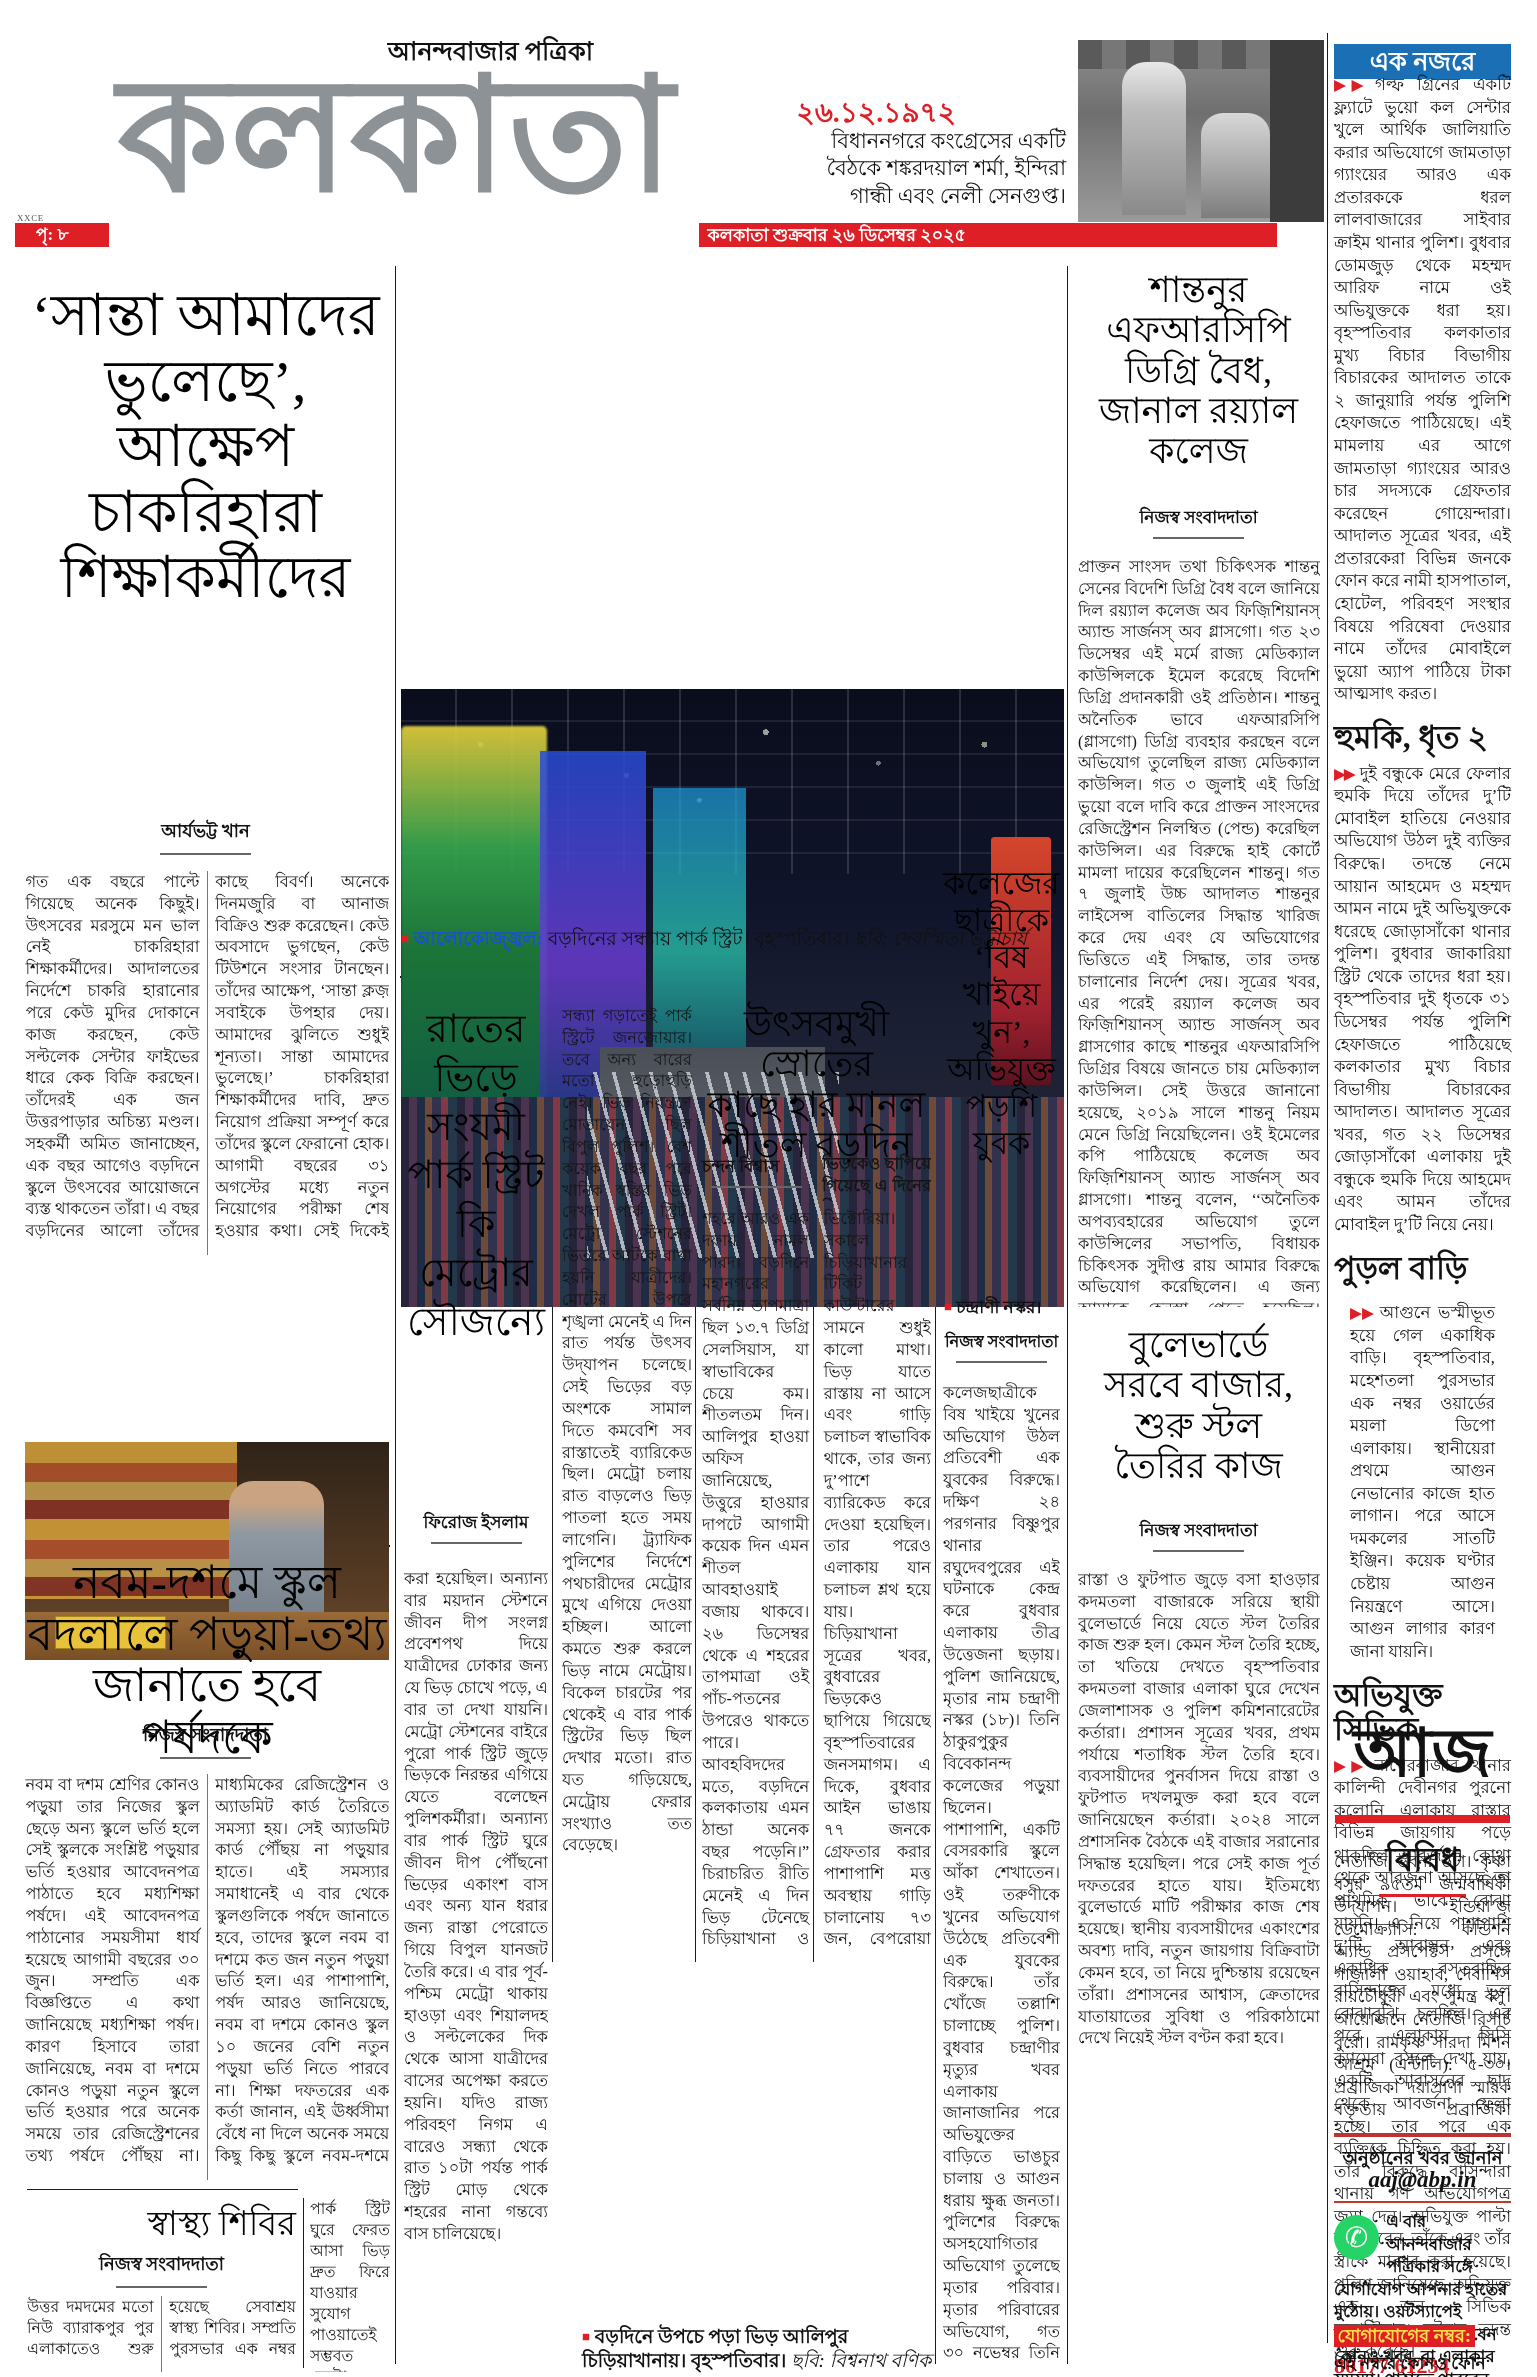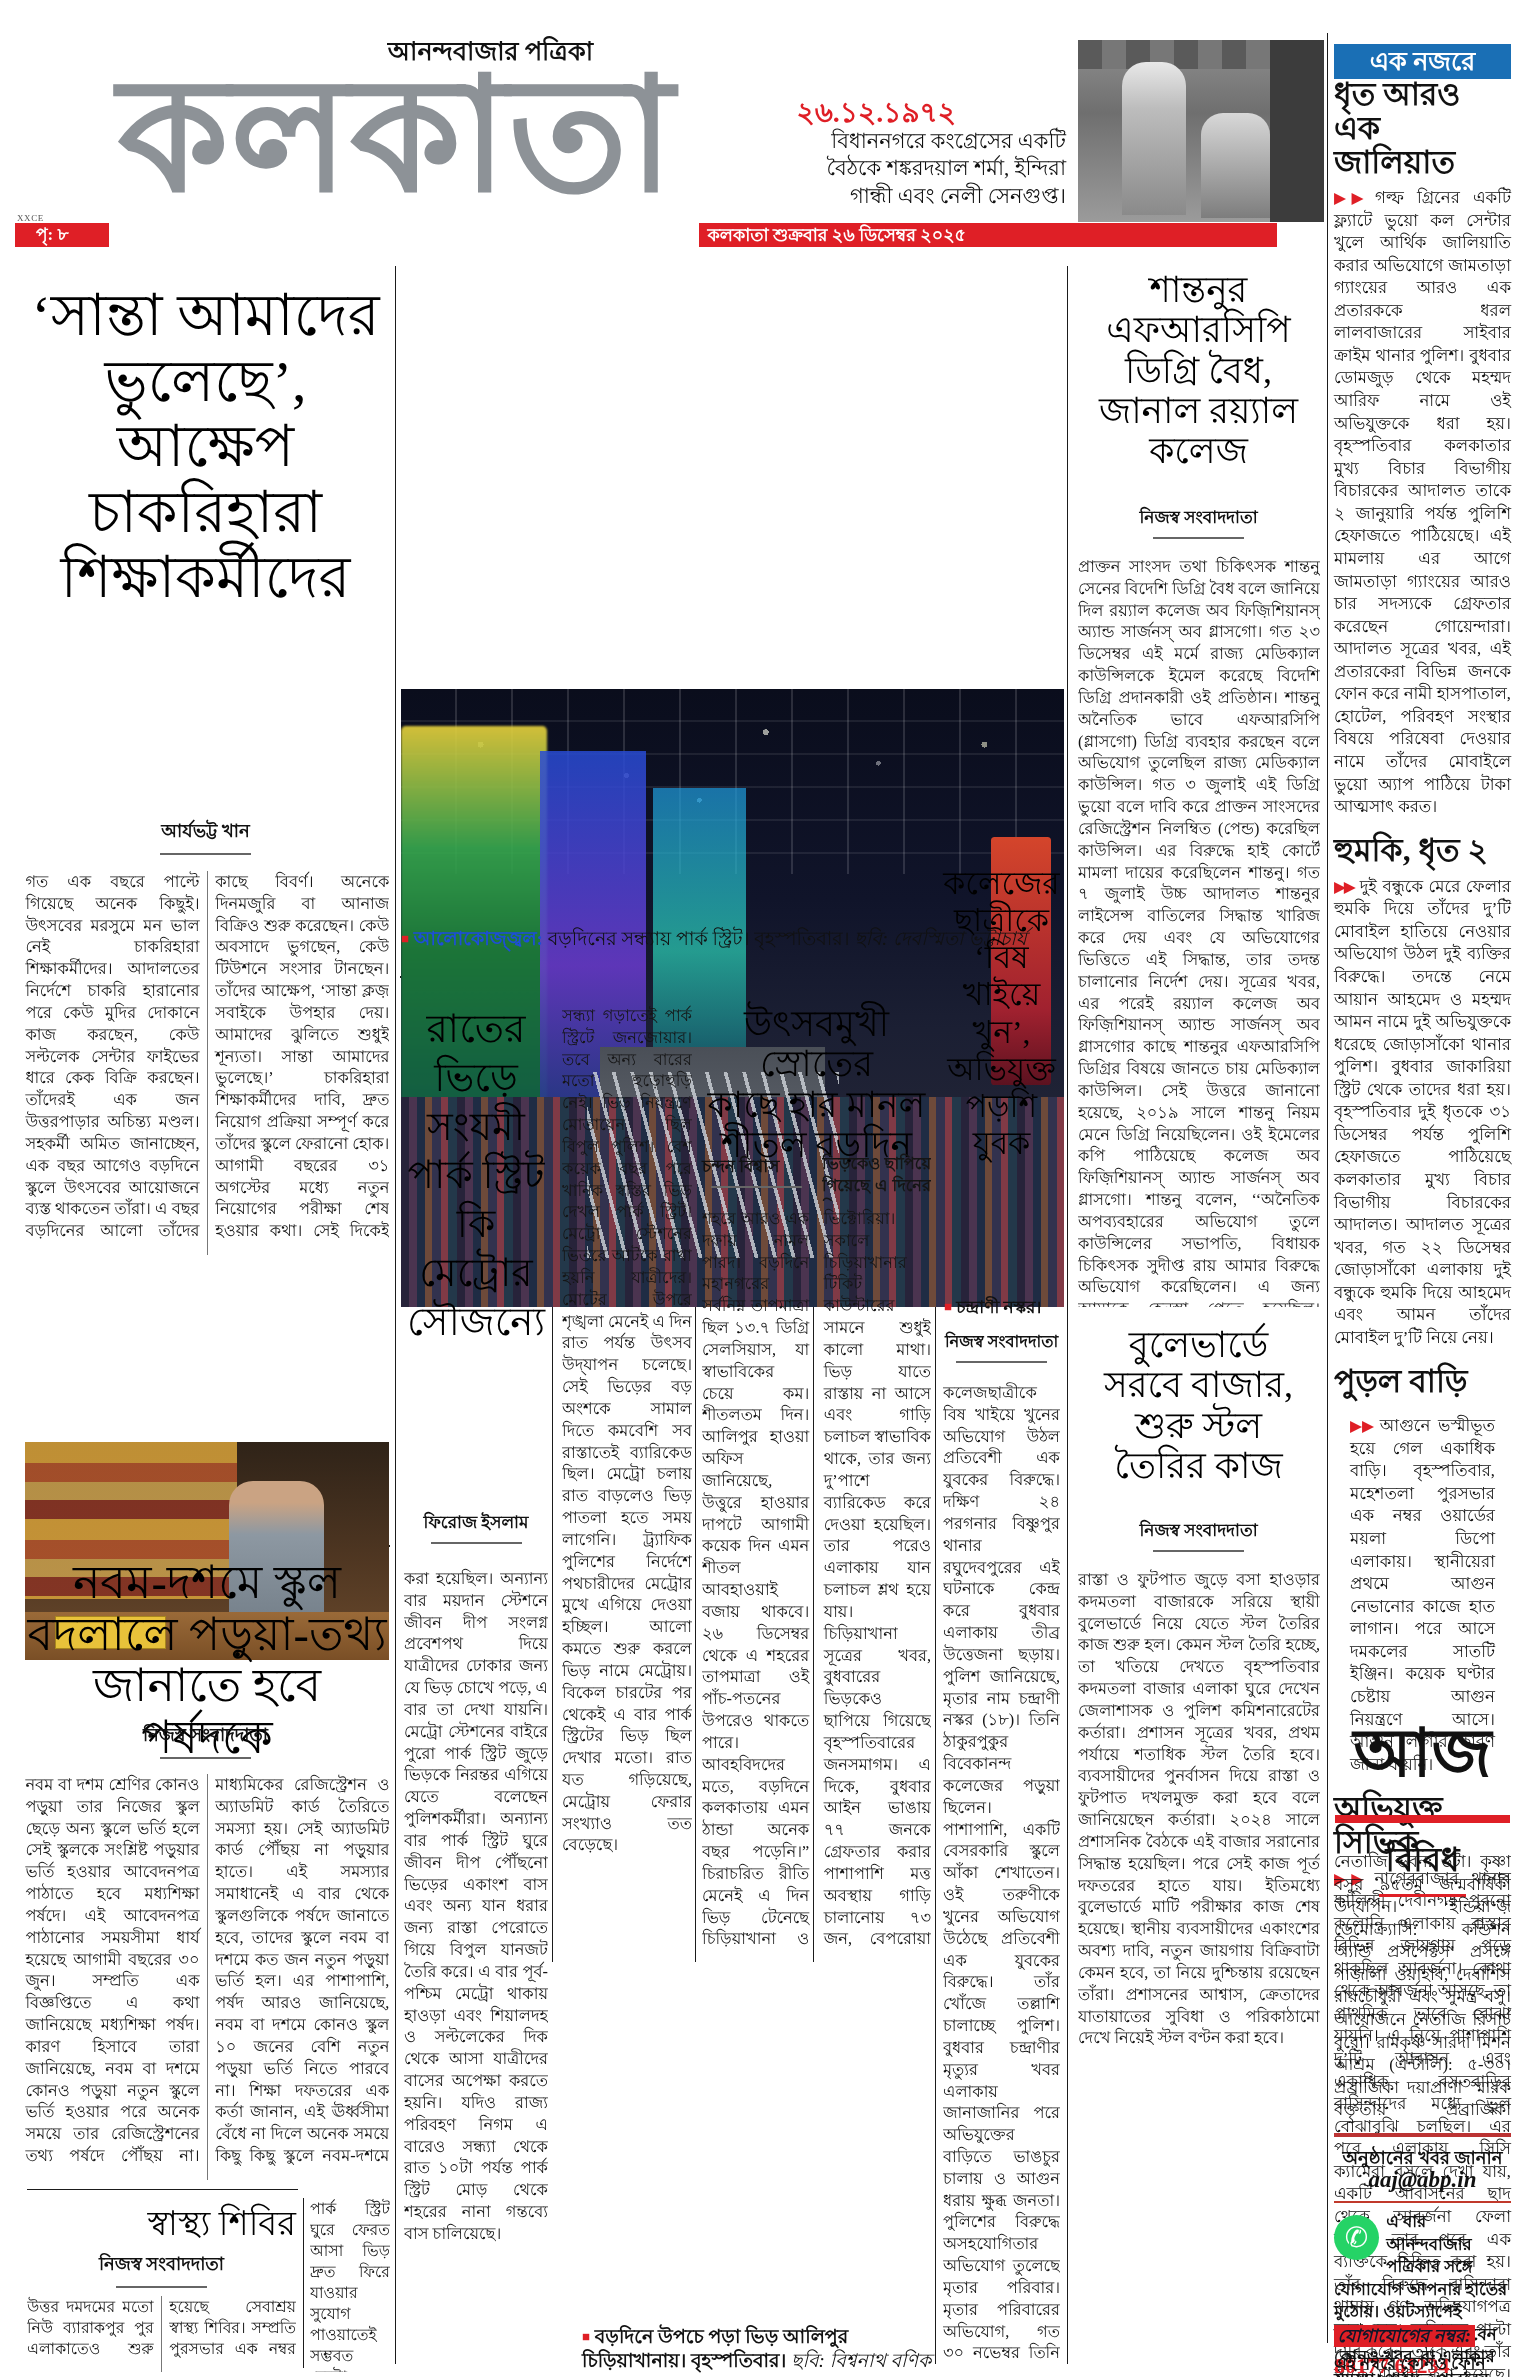--- a/index.html
+++ b/index.html
@@ -180,22 +180,20 @@
   <div class="abs headline pre" style="left:1076px;top:1325px;width:245px;text-align:center;font-size:36px;">বুলেভার্ডে
 সরবে বাজার,
 শুরু স্টল
 তৈরির কাজ</div>
   <div class="abs byline" style="left:1076px;top:1517px;width:245px;font-size:17px;">নিজস্ব সংবাদদাতা</div>
   <div class="abs body-txt just" style="left:1078px;top:1569px;width:242px;height:793px;">রাস্তা ও ফুটপাত জুড়ে বসা হাওড়ার কদমতলা বাজারকে সরিয়ে স্থায়ী বুলেভার্ডে নিয়ে যেতে স্টল তৈরির কাজ শুরু হল। কেমন স্টল তৈরি হচ্ছে, তা খতিয়ে দেখতে বৃহস্পতিবার কদমতলা বাজার এলাকা ঘুরে দেখেন জেলাশাসক ও পুলিশ কমিশনারেটের কর্তারা। প্রশাসন সূত্রের খবর, প্রথম পর্যায়ে শতাধিক স্টল তৈরি হবে। ব্যবসায়ীদের পুনর্বাসন দিয়ে রাস্তা ও ফুটপাত দখলমুক্ত করা হবে বলে জানিয়েছেন কর্তারা। ২০২৪ সালে প্রশাসনিক বৈঠকে এই বাজার সরানোর সিদ্ধান্ত হয়েছিল। পরে সেই কাজ পূর্ত দফতরের হাতে যায়। ইতিমধ্যে বুলেভার্ডে মাটি পরীক্ষার কাজ শেষ হয়েছে। স্থানীয় ব্যবসায়ীদের একাংশের অবশ্য দাবি, নতুন জায়গায় বিক্রিবাটা কেমন হবে, তা নিয়ে দুশ্চিন্তায় রয়েছেন তাঁরা। প্রশাসনের আশ্বাস, ক্রেতাদের যাতায়াতের সুবিধা ও পরিকাঠামো দেখে নিয়েই স্টল বণ্টন করা হবে।</div>
 
   <div class="abs" style="left:1334px;top:36px;width:177px;height:35px;background:#1a6fb5;color:#fff;font-weight:bold;font-size:25.4px;text-align:center;line-height:35px;margin-top:8px;">এক নজরে</div>
 
   <div class="abs" style="left:1334px;top:74px;width:177px;">
-    <div class="sb-h pre" style="margin-top:3.6px;">ধৃত আরও এক
-জালিয়াত</div>
     <p class="sb-p" style="margin:0;"><span class="arrows">▶▶</span><span>গল্ফ গ্রিনের একটি ফ্ল্যাটে ভুয়ো কল সেন্টার খুলে আর্থিক জালিয়াতি করার অভিযোগে জামতাড়া গ্যাংয়ের আরও এক প্রতারককে ধরল লালবাজারের সাইবার ক্রাইম থানার পুলিশ। বুধবার ডোমজুড় থেকে মহম্মদ আরিফ নামে ওই অভিযুক্তকে ধরা হয়। বৃহস্পতিবার কলকাতার মুখ্য বিচার বিভাগীয় বিচারকের আদালত তাকে ২ জানুয়ারি পর্যন্ত পুলিশি হেফাজতে পাঠিয়েছে। এই মামলায় এর আগে জামতাড়া গ্যাংয়ের আরও চার সদস্যকে গ্রেফতার করেছেন গোয়েন্দারা। আদালত সূত্রের খবর, এই প্রতারকেরা বিভিন্ন জনকে ফোন করে নামী হাসপাতাল, হোটেল, পরিবহণ সংস্থার বিষয়ে পরিষেবা দেওয়ার নামে তাঁদের মোবাইলে ভুয়ো অ্যাপ পাঠিয়ে টাকা আত্মসাৎ করত।</span></p>
     <div class="sb-h">হুমকি, ধৃত ২</div>
     <p class="sb-p" style="margin:0;"><span class="arrows">▶▶</span><span>দুই বন্ধুকে মেরে ফেলার হুমকি দিয়ে তাঁদের দু’টি মোবাইল হাতিয়ে নেওয়ার অভিযোগ উঠল দুই ব্যক্তির বিরুদ্ধে। তদন্তে নেমে আয়ান আহমেদ ও মহম্মদ আমন নামে দুই অভিযুক্তকে ধরেছে জোড়াসাঁকো থানার পুলিশ। বুধবার জাকারিয়া স্ট্রিট থেকে তাদের ধরা হয়। বৃহস্পতিবার দুই ধৃতকে ৩১ ডিসেম্বর পর্যন্ত পুলিশি হেফাজতে পাঠিয়েছে কলকাতার মুখ্য বিচার বিভাগীয় বিচারকের আদালত। আদালত সূত্রের খবর, গত ২২ ডিসেম্বর জোড়াসাঁকো এলাকায় দুই বন্ধুকে হুমকি দিয়ে আহমেদ এবং আমন তাঁদের মোবাইল দু’টি নিয়ে নেয়।</span></p>
     <div class="sb-h">পুড়ল বাড়ি</div>
     <p class="sb-p" style="margin:16px;"><span class="arrows">▶▶</span><span>আগুনে ভস্মীভূত হয়ে গেল একাধিক বাড়ি। বৃহস্পতিবার, মহেশতলা পুরসভার এক নম্বর ওয়ার্ডের ময়লা ডিপো এলাকায়। স্থানীয়েরা প্রথমে আগুন নেভানোর কাজে হাত লাগান। পরে আসে দমকলের সাতটি ইঞ্জিন। কয়েক ঘণ্টার চেষ্টায় আগুন নিয়ন্ত্রণে আসে। আগুন লাগার কারণ জানা যায়নি।</span></p>
     <div class="sb-h">অভিযুক্ত সিভিক</div>
     <p class="sb-p" style="margin:0;"><span class="arrows">▶▶</span><span>নাগেরবাজার থানার কালিন্দী দেবীনগর পুরনো কলোনি এলাকায় রাস্তার বিভিন্ন জায়গায় পড়ে থাকছিল আবর্জনা। কোথা থেকে আবর্জনা আসছে, তা প্রাথমিক ভাবে বোঝা যায়নি। এ নিয়ে পাশাপাশি দু’টি আবাসন এবং একাধিক বসতবাড়ির বাসিন্দাদের মধ্যে ভুল বোঝাবুঝি চলছিল। এর পরে এলাকায় সিসি ক্যামেরা বসলে দেখা যায়, একটি আবাসনের ছাদ থেকে আবর্জনা ফেলা হচ্ছে। তার পরে এক ব্যক্তিকে চিহ্নিত করা হয়। তাঁর বিরুদ্ধে বাসিন্দারা থানায় গণ অভিযোগপত্র জমা দেন। অভিযুক্ত পাল্টা দাবি করেন, তাঁকে এবং তাঁর স্ত্রীকে মারধর করা হয়েছে। পুলিশ জানিয়েছে, অভিযুক্ত এক জন সিভিক ভলান্টিয়ার। ঘটনার তদন্ত শুরু করেছে।</span></p>
 
   </div>
 
@@ -208,19 +206,19 @@
   <div class="abs" style="left:1334px;top:2133px;width:177px;height:3.6px;background:linear-gradient(90deg,#b33 0 0);background-color:#933;"></div>
   <div class="abs" style="left:1334px;top:2144px;width:177px;text-align:center;font-weight:bold;font-size:18px;">অনুষ্ঠানের খবর জানান</div>
   <div class="abs" style="left:1334px;top:2167px;width:177px;text-align:center;font-size:23px;font-style:italic;font-weight:bold;">aaj@abp.in</div>
   <div class="abs" style="left:1334px;top:2201px;width:177px;height:2.4px;background:#c0392b;"></div>
 
   <div class="abs" style="left:1334px;top:2211px;width:177px;">
     <span style="float:left;width:45px;height:45px;border-radius:50%;background:#25d366;color:#fff;font-size:28px;text-align:center;line-height:45px;margin:3.6px 7.3px 2.4px 0;">✆</span>
     <span class="sb-p" style="font-weight:bold;">এ বার আনন্দবাজার পত্রিকার সঙ্গে যোগাযোগ আপনার হাতের মুঠোয়। ওয়টস্যাপেই সরাসরি জানাতে পারবেন কোনও খবর, বা এলাকার সমস্যা। পাঠাতে পারবেন ছবিও।</span>
   </div>
   <div class="abs" style="left:1334px;top:2322px;width:177px;font-size:18px;font-weight:bold;">
-    <span style="background:#df1f26;color:#0f172a;padding:1.2px 3.6px;font-style:italic;">যোগাযোগের নম্বর:</span>
+    <span style="background:#df1f26;color:#fde047;padding:1.2px 3.6px;">যোগাযোগের নম্বর:</span>
     <span class="red" style="font-size:22px;">80177 61234</span>
   </div>
   <div class="abs" style="left:1334px;top:2350px;width:177px;font-size:17px;font-weight:bold;">এই নম্বরে কোনও ফোন করা যাবে না।</div>
 
 </div>
 
 
 </body></html>

